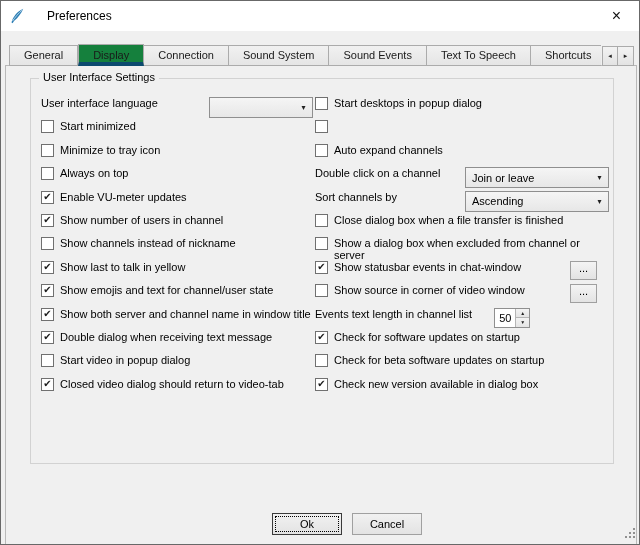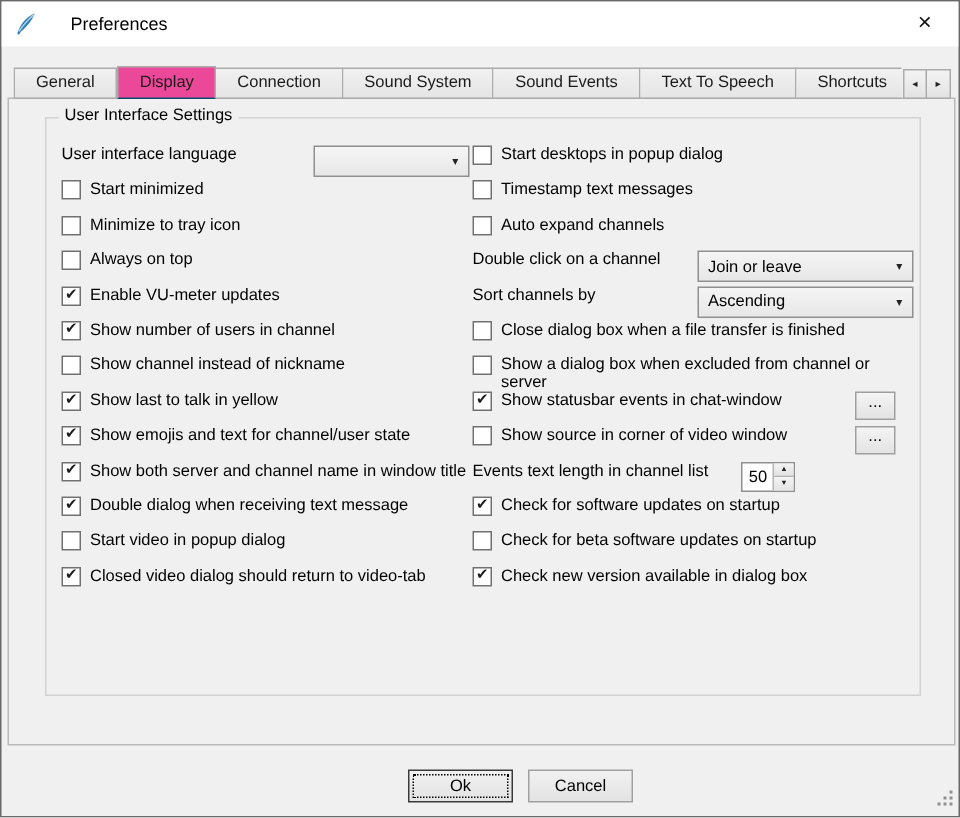--- a/index.html
+++ b/index.html
@@ -8,26 +8,26 @@
   .window{position:relative;width:640px;height:545px;background:#f0f0f0;border:1px solid #686868;overflow:hidden}
 
   .titlebar{position:absolute;top:0;left:0;right:0;height:30px;background:#ffffff;display:flex;align-items:center;padding-left:8px;gap:22px}
   .title-icon{width:16px;height:16px;flex:none}
   .title-text{font-size:12px;color:#000}
   .close-btn{position:absolute;top:0;right:0;width:45px;height:30px;display:flex;align-items:center;justify-content:center;font-size:16px;color:#111}
 
   .tabbar{position:absolute;top:43px;left:8px;right:38px;height:22px;display:flex;overflow:hidden;z-index:3}
   .tab{flex:0 0 auto;height:21px;margin-top:1px;padding:3px 14px 2px;background:linear-gradient(#f1f1f1,#e5e5e5);border:1px solid #ababab;border-left:none;white-space:nowrap;color:#1a1a1a}
   .tab:first-child{border-left:1px solid #ababab}
-  .tab.active{height:22px;margin-top:0;padding-top:4px;background:#ec4899;border-left:1px solid #ababab;border-bottom:1px solid #0c4a6e;position:relative;z-index:4}
+  .tab.active{height:22px;margin-top:0;padding-top:4px;background:#15803d;border-left:1px solid #ababab;border-bottom:4px solid #0c4a6e;position:relative;z-index:4}
   .tab-scroll{position:absolute;top:45px;right:5px;height:20px;display:flex;z-index:5}
   .tab-scroll-btn{width:16px;height:20px;border:1px solid #ababab;background:linear-gradient(#f3f3f3,#e3e3e3);display:flex;align-items:center;justify-content:center;font-size:7px;color:#222}
   .tab-scroll-btn + .tab-scroll-btn{border-left:none}
 
-  .pane{position:absolute;top:64px;left:4px;width:632px;height:432px;border:1px solid #b9b9b9;background:#f0f0f0;z-index:1}
+  .pane{position:absolute;top:64px;left:4px;width:632px;height:480px;border:1px solid #b9b9b9;background:#f0f0f0;z-index:1}
 
   .groupbox{position:absolute;top:12px;left:24px;width:584px;height:386px;border:1px solid #d2d2d2}
   .groupbox-title{position:absolute;top:-8px;left:8px;padding:0 4px;background:#f0f0f0}
 
   .col{position:absolute;top:18px;display:flex;flex-direction:column}
   .col-left{left:10px;width:272px}
   .col-right{left:284px;width:294px}
   .row{height:23.4px;display:flex;align-items:flex-start;flex:none}
 
   .checkbox{width:13px;height:13px;border:1px solid #707070;background:#fff;flex:none;display:flex;align-items:center;justify-content:center;margin-right:6px}
@@ -116,21 +116,21 @@
           <span>Enable VU-meter updates</span>
         </div>
         <div class="row">
           <span class="checkbox checked">
               <span class="mark">✔</span>
             </span>
           <span>Show number of users in channel</span>
         </div>
         <div class="row">
           <span class="checkbox"></span>
-          <span>Show channel instead of nickname</span>
+          <span>Show channels instead of nickname</span>
         </div>
         <div class="row">
           <span class="checkbox checked">
               <span class="mark">✔</span>
             </span>
           <span>Show last to talk in yellow</span>
         </div>
         <div class="row">
           <span class="checkbox checked">
               <span class="mark">✔</span>
@@ -162,21 +162,20 @@
       </div>
 
       <div class="col col-right">
 
         <div class="row">
           <span class="checkbox"></span>
           <span>Start desktops in popup dialog</span>
         </div>
         <div class="row">
           <span class="checkbox"></span>
-          <span>Timestamp text messages</span>
         </div>
         <div class="row">
           <span class="checkbox"></span>
           <span>Auto expand channels</span>
         </div>
 
         <div class="row">
           <span>Double click on a channel</span>
           <div class="combo w144">
             <span>Join or leave</span>

